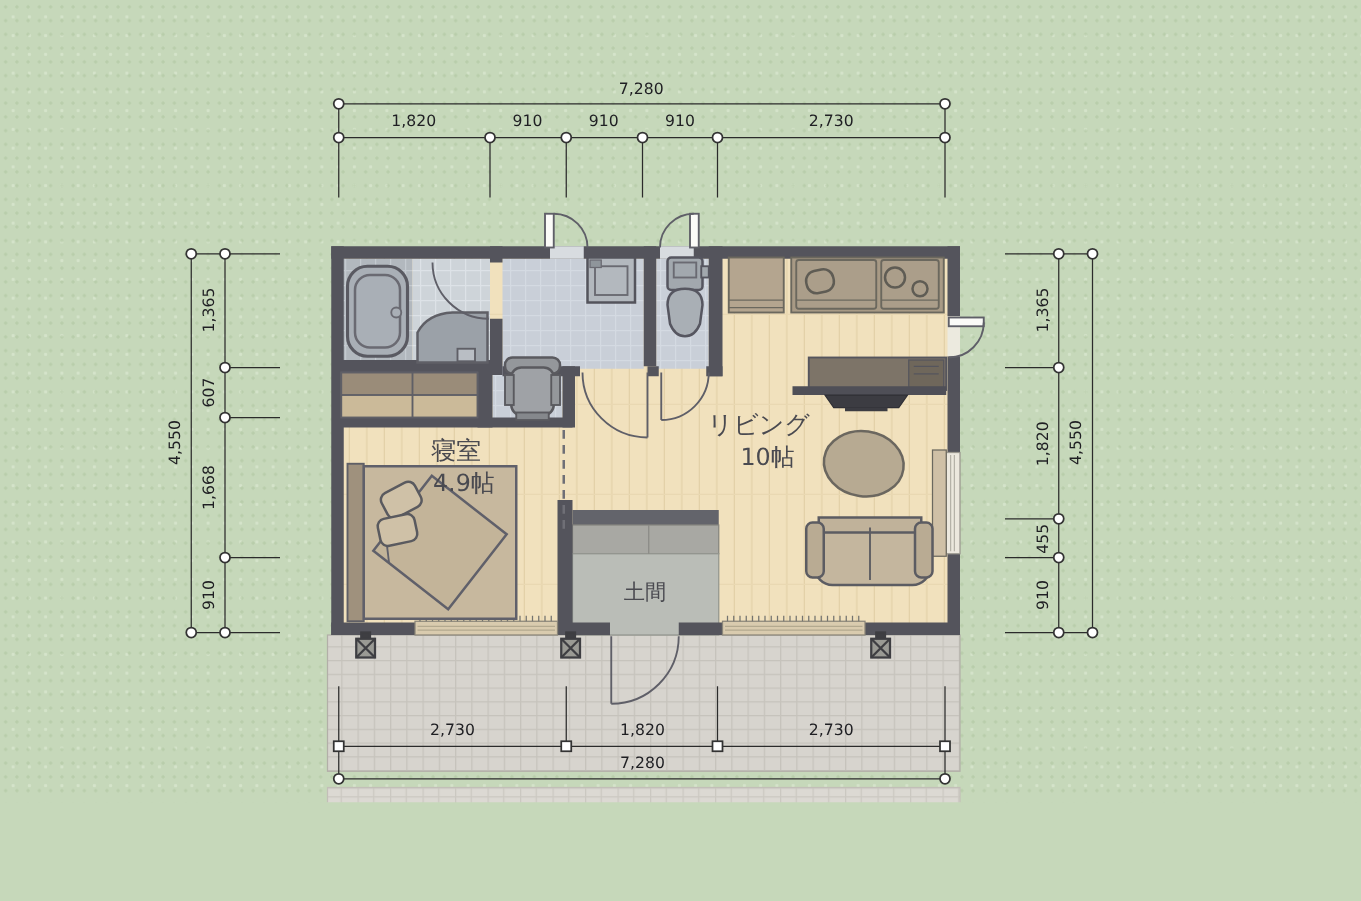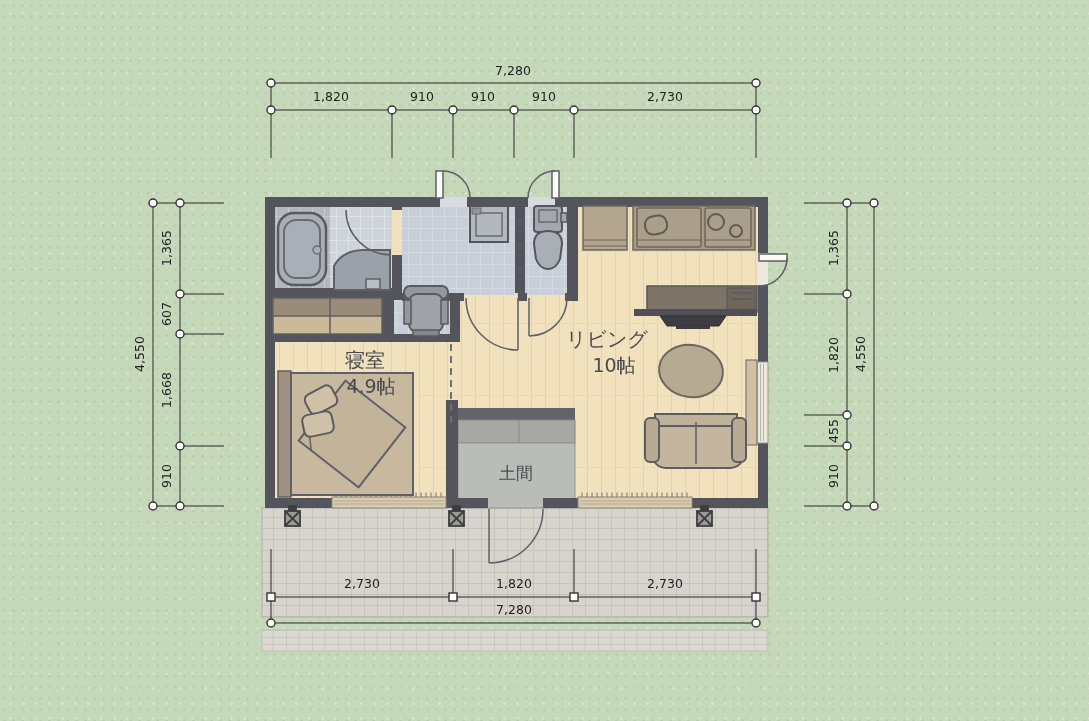--- a/index.html
+++ b/index.html
@@ -1,21 +1,21 @@
 <!DOCTYPE html>
 <html><head>
 <meta charset="utf-8">
 <style>
   html,body{margin:0;padding:0;}
   body{
     font-family:"DejaVu Sans","Liberation Sans",sans-serif;
     background:#c6d8ba;
   }
   .stage{
-    position:relative;width:1089px;height:721px;overflow:hidden;
+    position:relative;width:1089px;height:642px;overflow:hidden;
     background-color:#c6d8ba;
     background-image:
       radial-gradient(circle, rgba(168,192,152,0.45) 1px, rgba(0,0,0,0) 1.6px),
       radial-gradient(circle, rgba(228,239,219,0.5) 1px, rgba(0,0,0,0) 1.6px);
     background-size:9px 11px,13px 15px;
     background-position:0 0,4px 6px;
     text-align:right;
   }
   svg{position:absolute;left:0;top:0;}
   text{font-family:"DejaVu Sans","Liberation Sans",sans-serif;}

